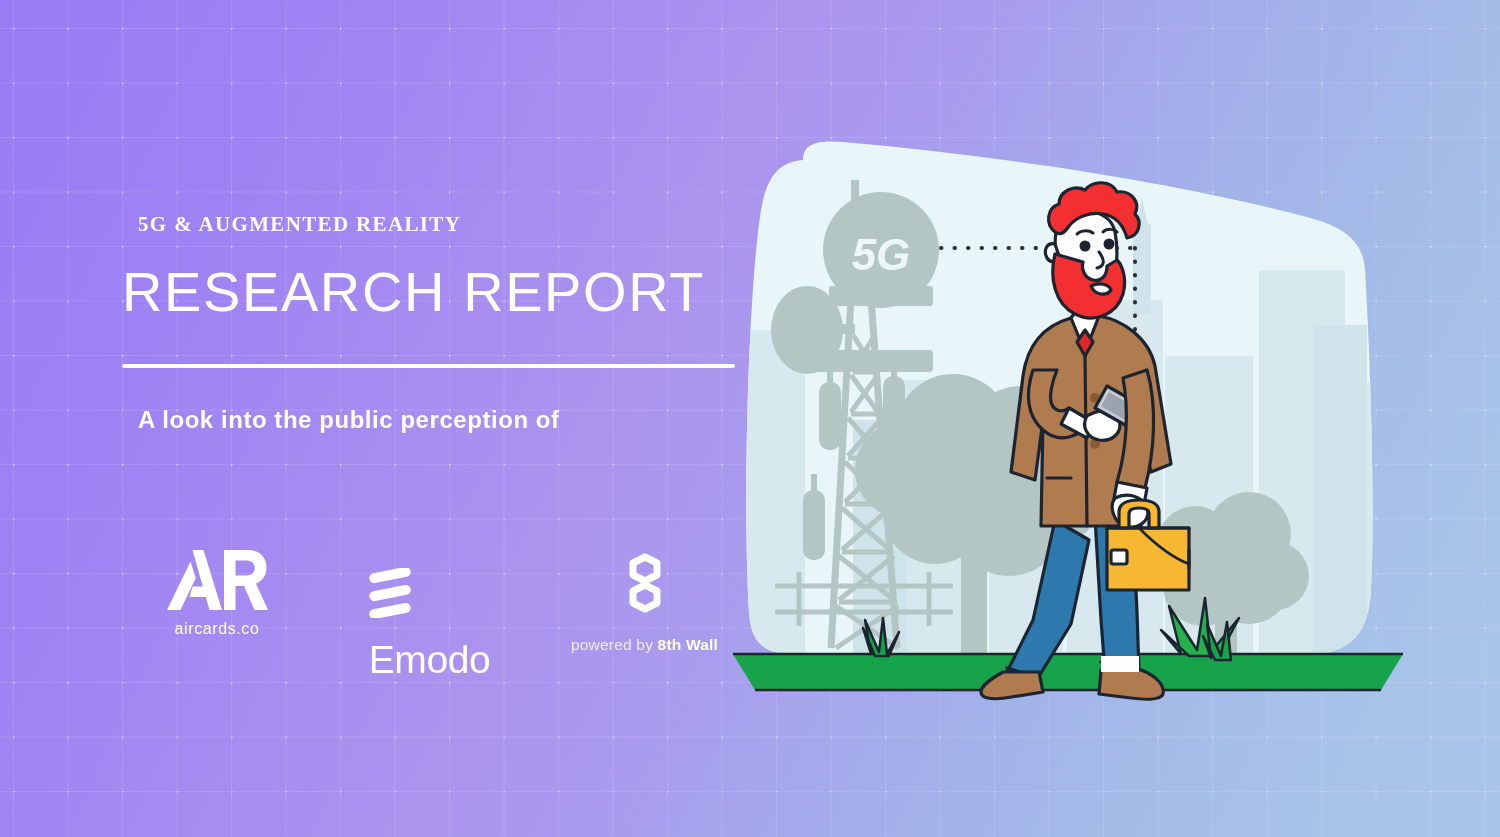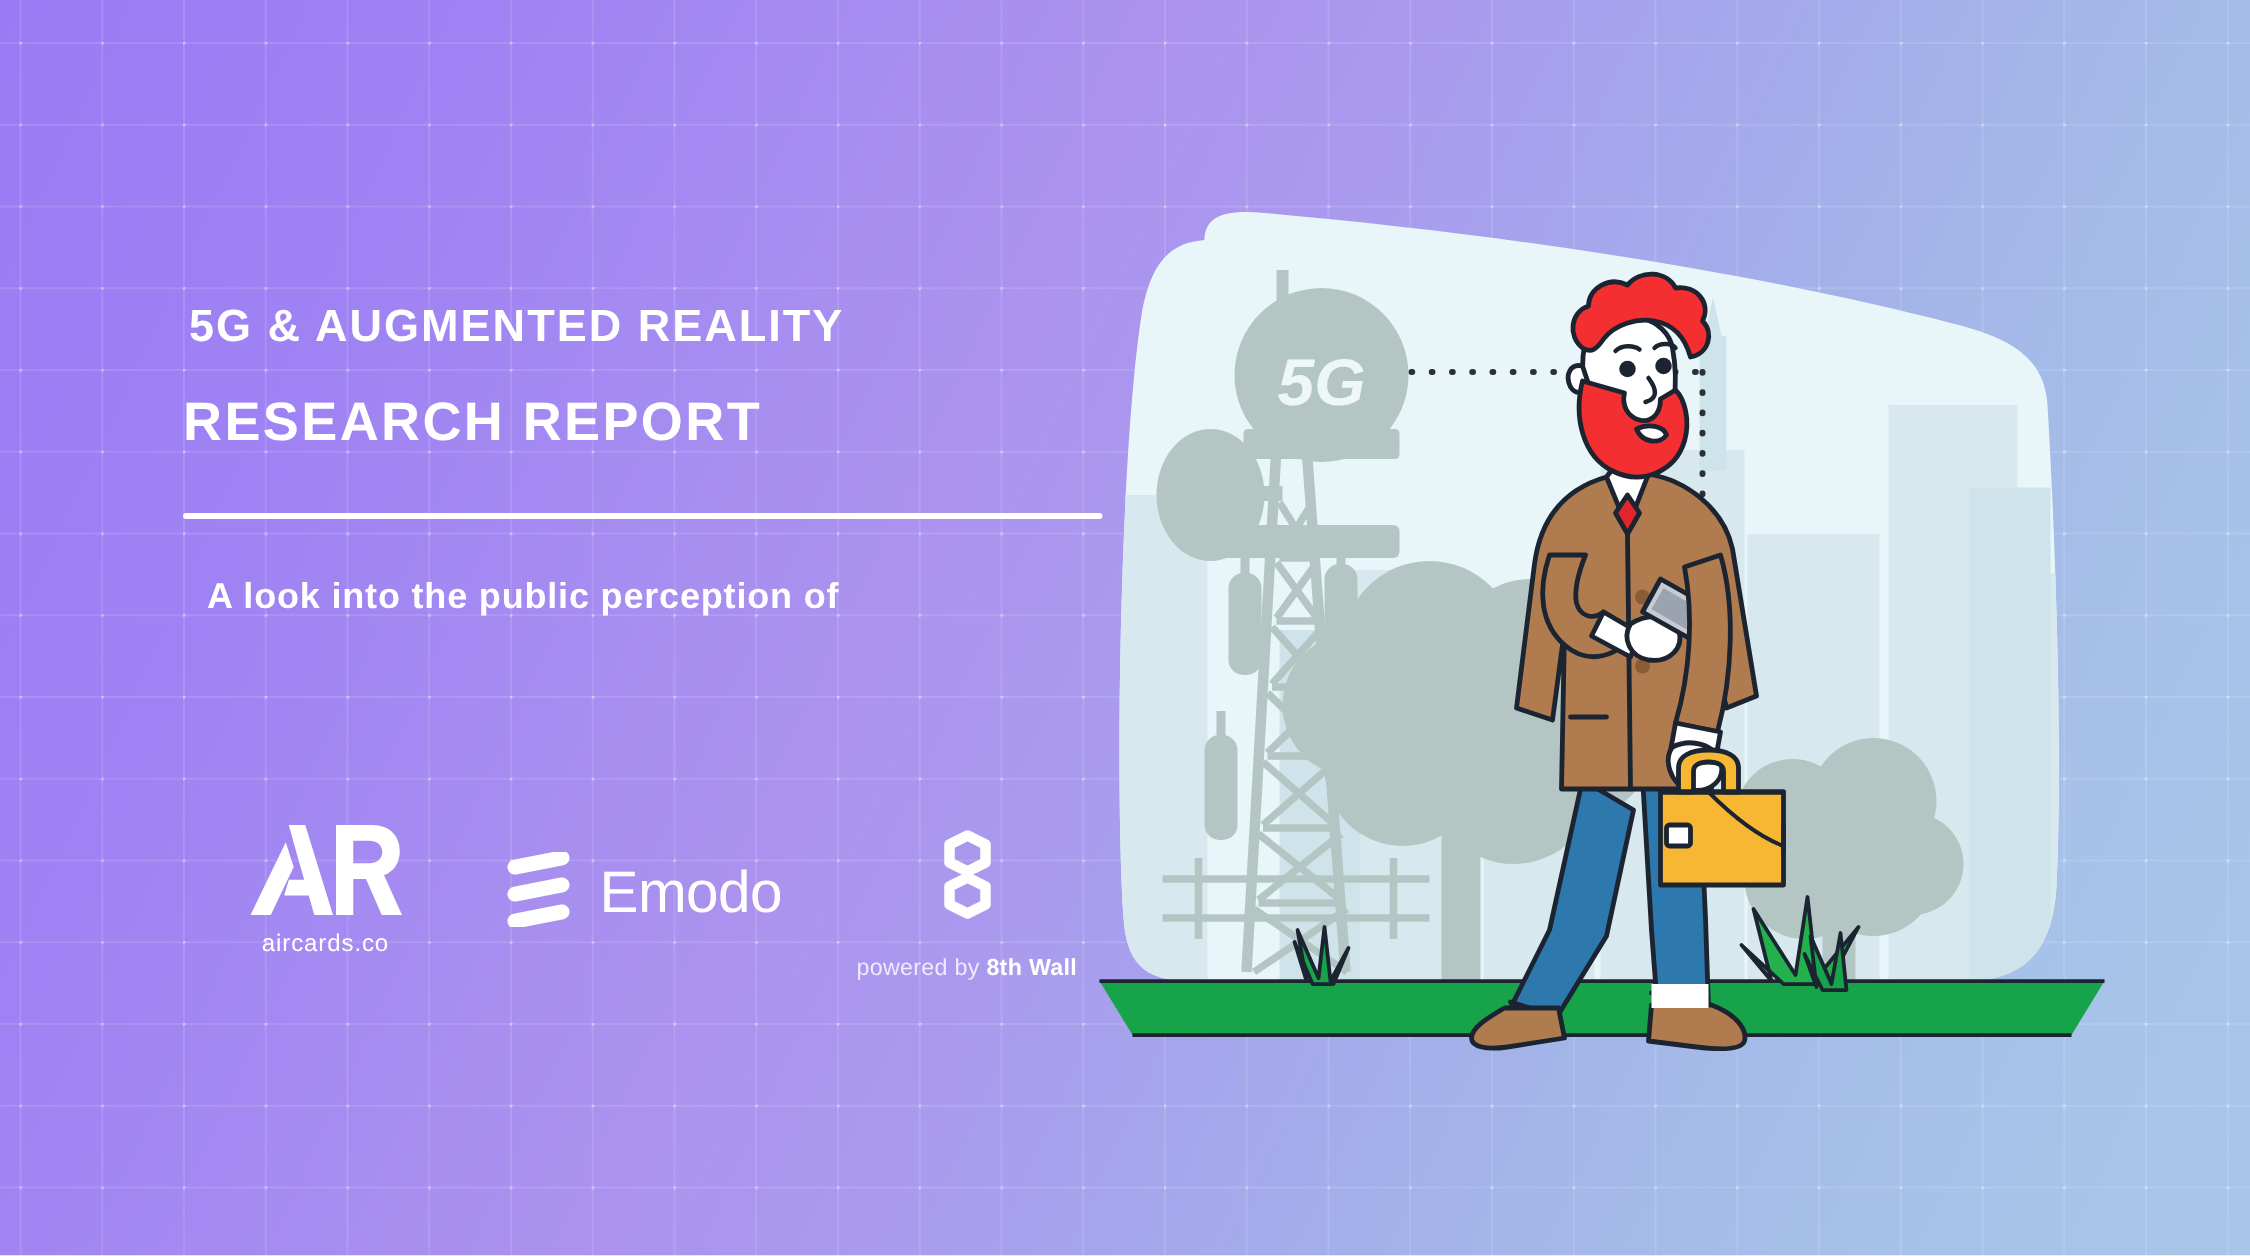--- a/index.html
+++ b/index.html
@@ -45,33 +45,34 @@
 
   
   .text-col {
     position: absolute;
     left: 122px;
     top: 196px;
     width: 660px;
   }
 
   .eyebrow {
-    font-size: 30px;
+    font-size: 21px;
     font-weight: bold;
     letter-spacing: 1.35px;
     color: #ffffff;
     line-height: 1.2;
-    margin: 4px;
+    margin: 16px;
     white-space: nowrap;
+    font-family: Liberation Serif, serif;
   }
 
   .title {
     margin: 26px 0 0 0;
-    font-size: 36px;
-    font-weight: bold;
+    font-size: 56px;
+    font-weight: normal;
     letter-spacing: 1.6px;
     color: #ffffff;
     line-height: 1.05;
     white-space: nowrap;
   }
 
   .rule {
     margin-top: 42px;
     width: 613px;
     height: 4px;
@@ -126,22 +127,22 @@
   .logo-8thwall .lbl {
     margin-top: 18px;
     font-size: 15.5px;
     letter-spacing: 0.2px;
     color: #efeafd;
   }
   .logo-8thwall .lbl b { color:#ffffff; }
 
   .emodo-wrap {
     display: flex;
-    align-items: center;
     gap: 18px;
+    flex-direction: column;
   }
   .emodo-name {
     font-size: 39px;
     color: #ffffff;
     letter-spacing: -0.4px;
     line-height: 1;
   }
 
   
   .illus {

